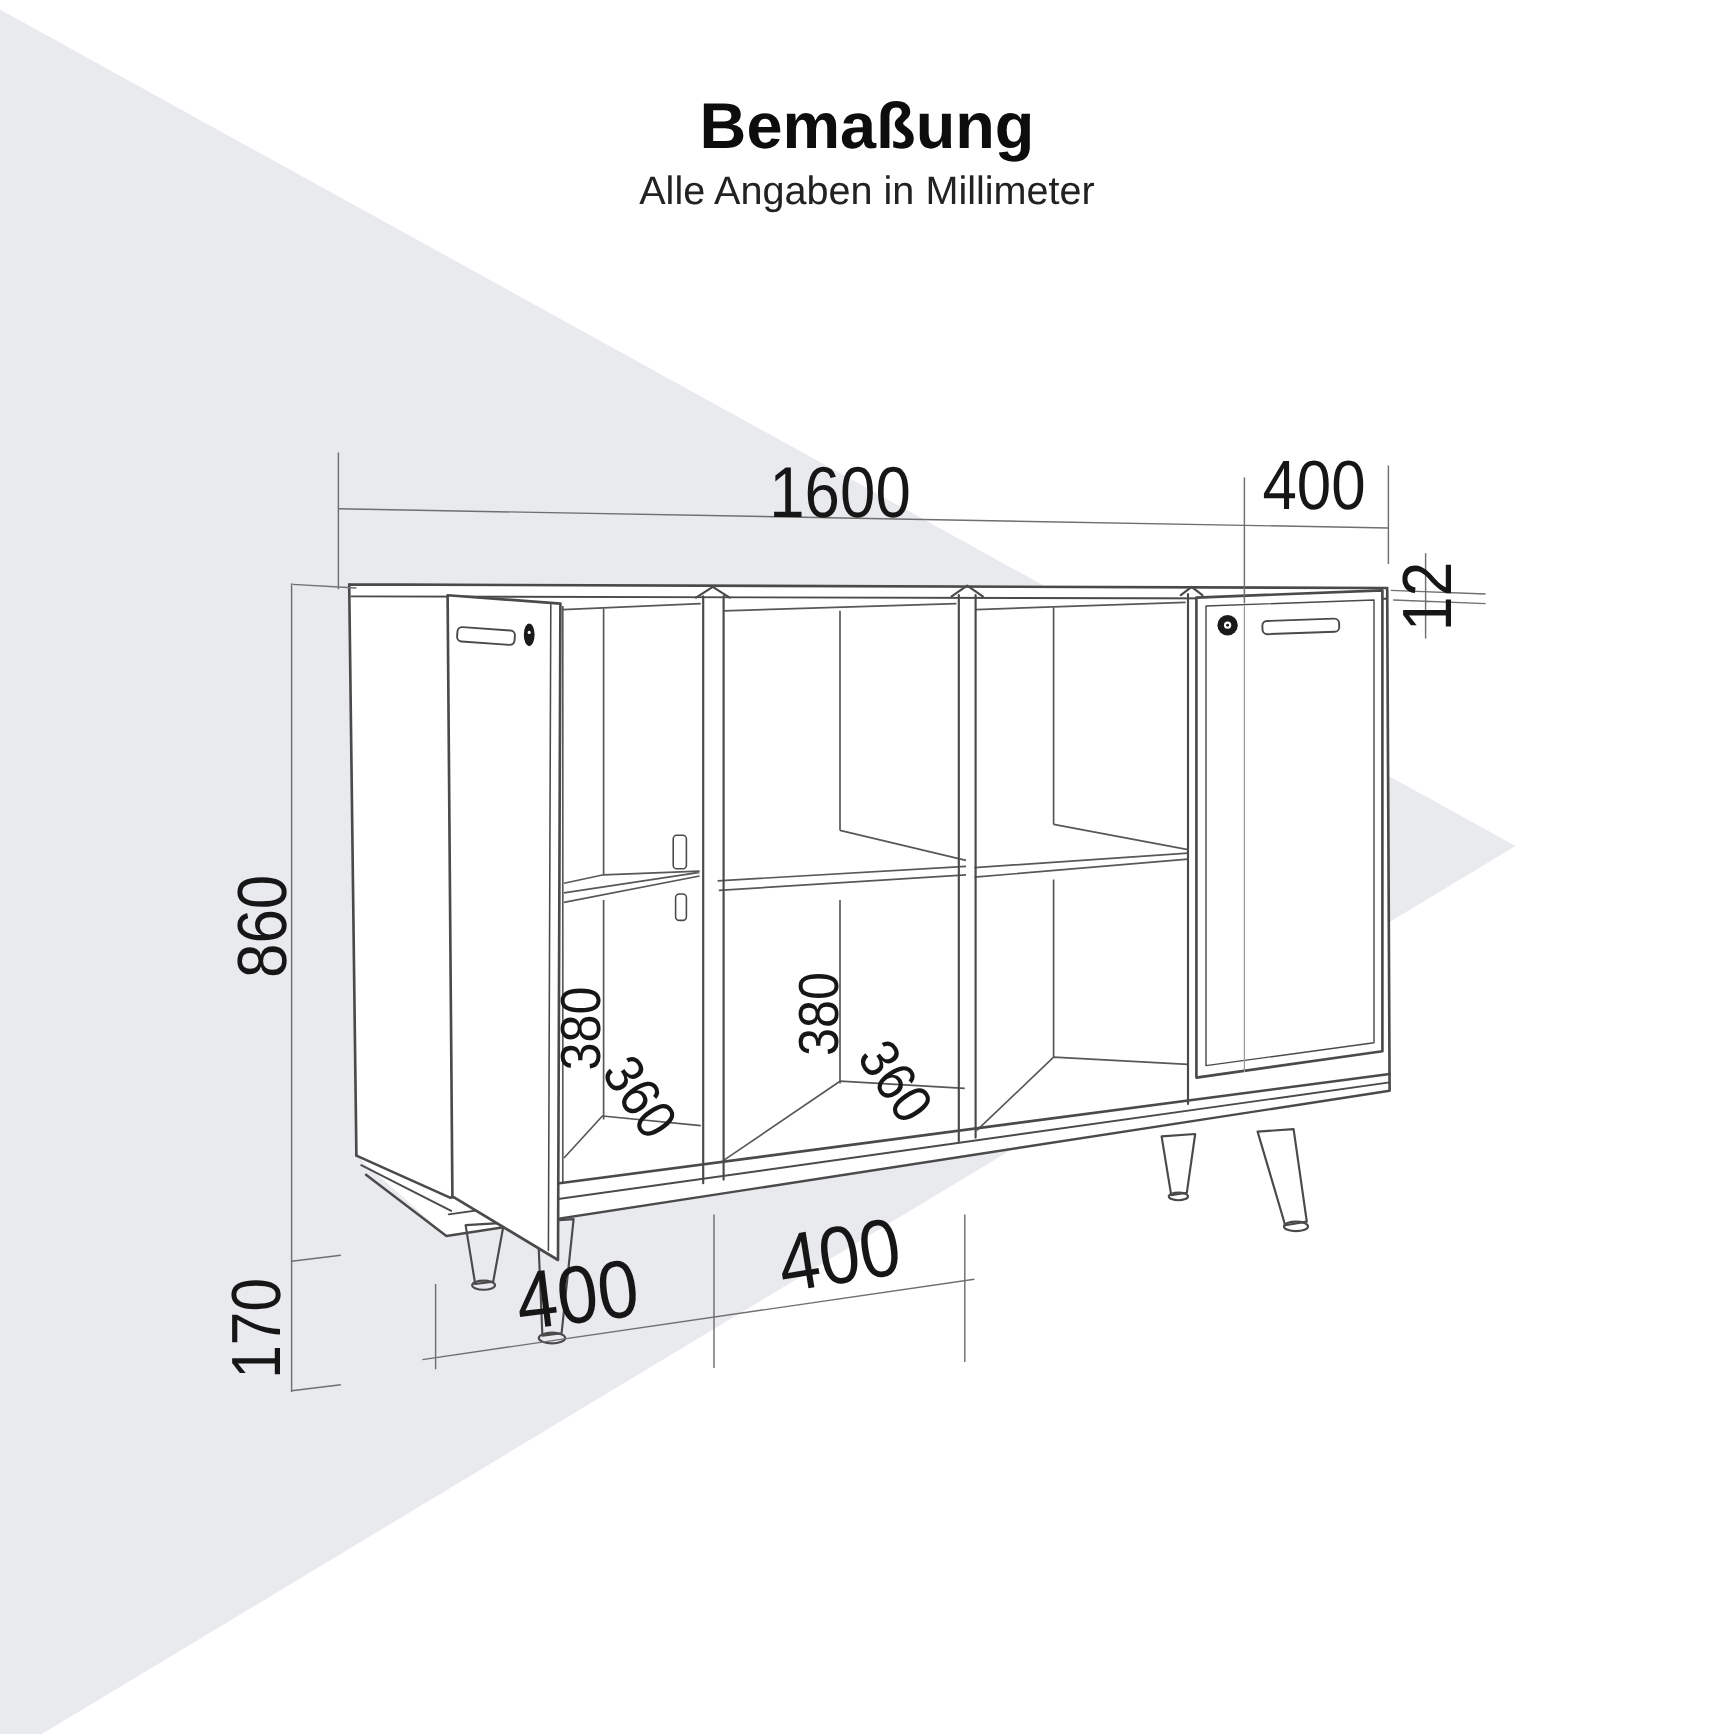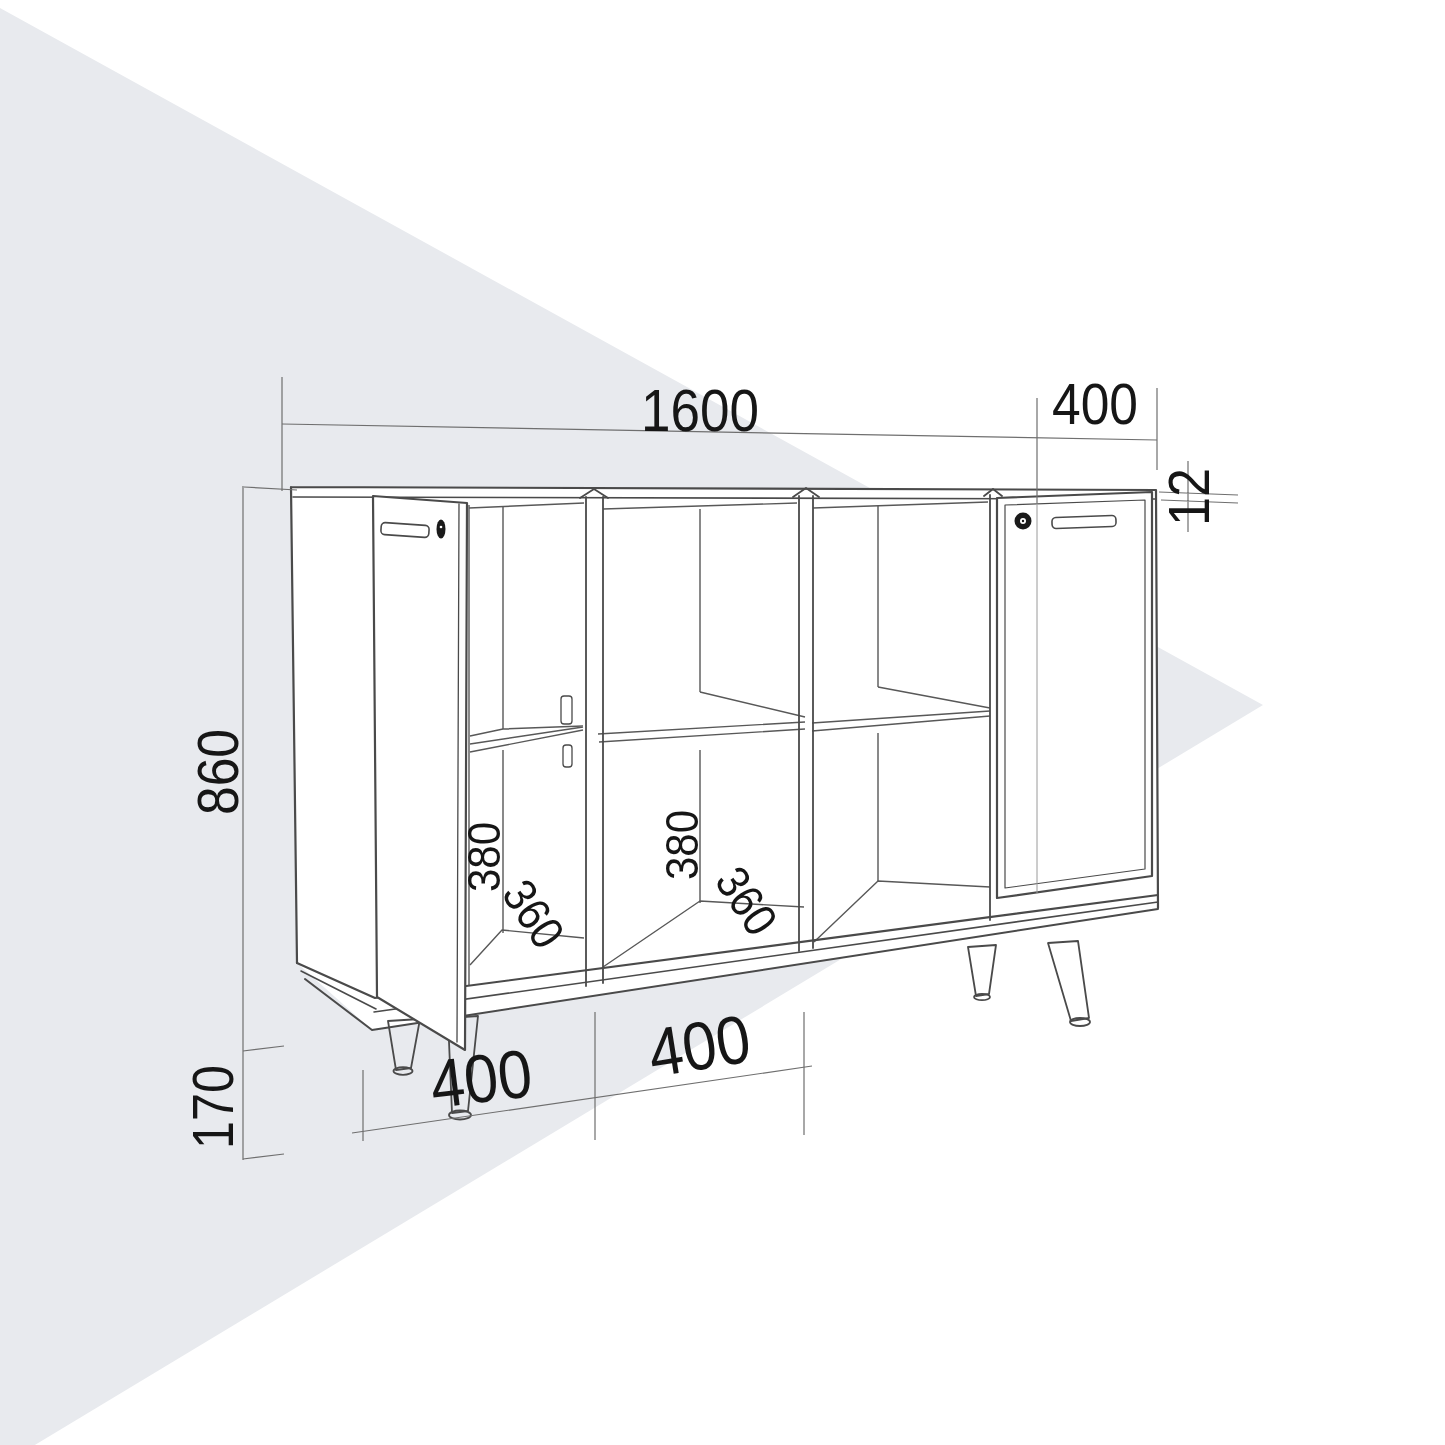--- a/index.html
+++ b/index.html
@@ -12,20 +12,24 @@
   .cab{stroke:#4a4a4a;fill:none;stroke-linejoin:round;stroke-linecap:round;}
   .thin{stroke:#585858;stroke-width:1.4;fill:none;stroke-linejoin:round;}
   .dim{stroke:#6f6f6f;stroke-width:1.2;fill:none;}
   .lbl{fill:#161616;}
 </style>
 </head>
 <body>
 
 <div class="page">
 
+  <div class="hdr">
+    <div class="title">Bemaßung</div>
+    <div class="subtitle">Alle Angaben in Millimeter</div>
+  </div>
 
   <svg class="draw" width="1445" height="1445" viewBox="0 0 1445 1445">
 
     <path d="M0,8 L1263,705 L0,1466 Z" fill="#e8eaee"></path>
 
     <g>
       <polygon points="291,487 1156,490 1158,908 372,1030 297,963" fill="#ffffff"></polygon>
     </g>
 
     <g class="cab" stroke-width="1.8" fill="#ffffff">

